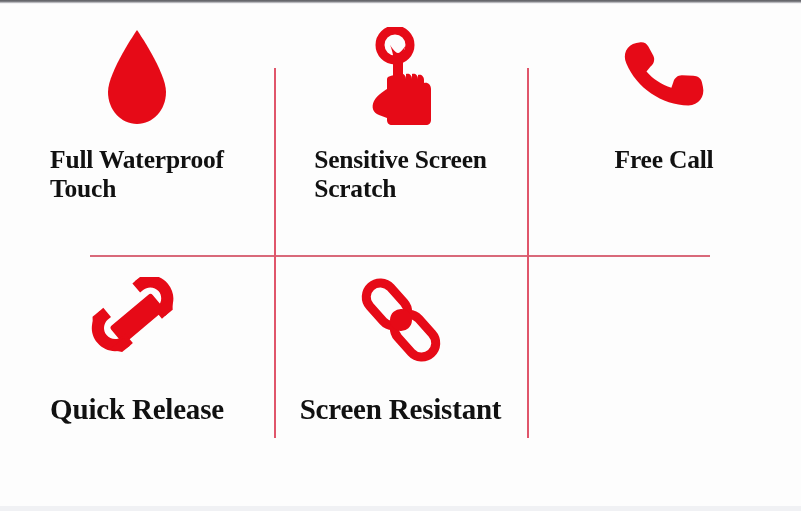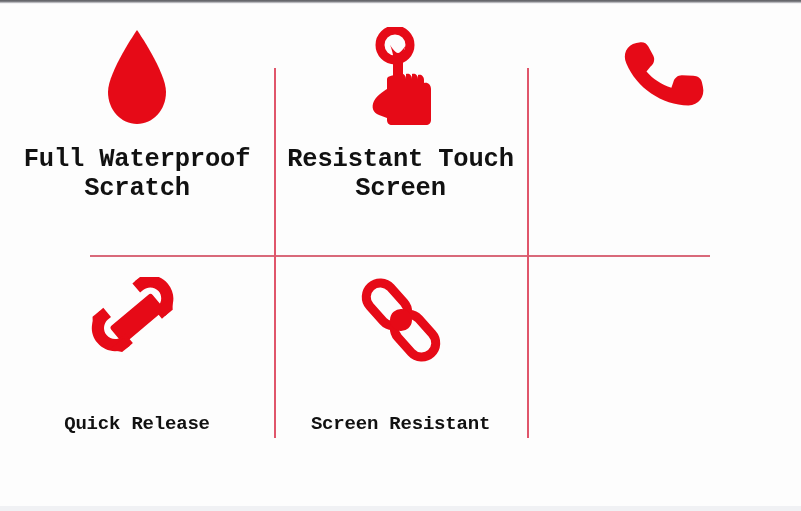--- a/index.html
+++ b/index.html
@@ -84,35 +84,35 @@
     align-items: center;
     justify-content: center;
     height: 118px;
     width: 100%;
   }
   .cell.row2 .icon-wrap {
     height: 130px;
   }
 
   .cell-label {
-    font-family: Liberation Mono, monospace;
+    font-family: Liberation Serif, serif;
     font-weight: bold;
     color: #111111;
-    text-align: center;
+    text-align: left;
     line-height: 1.12;
     letter-spacing: -0.2px;
   }
 
   .cell.row1 .cell-label {
     font-size: 25.5px;
     margin-top: 10px;
   }
   .cell.row2 .cell-label {
-    font-size: 19px;
-    margin-top: 29px;
+    font-size: 29px;
+    margin-top: 8px;
   }
 
   .icon-wrap svg {
     display: block;
   }
 </style>
 </head>
 <body>
 
 <div id="feature-grid-page">
@@ -126,21 +126,21 @@
   <div class="grid">
 
     <div class="cell row1">
       <div class="icon-wrap">
         <svg width="70" height="98" viewBox="0 0 70 98" aria-hidden="true">
           <path d="M35 2 C35 2 6 44 6 64 C6 82 19 96 35 96 C51 96 64 82 64 64 C64 44 35 2 35 2 Z" fill="#e60a17"></path>
         </svg>
       </div>
       <div class="cell-label">
         <div>Full Waterproof</div>
-        <div>Scratch</div>
+        <div>Touch</div>
       </div>
     </div>
 
     <div class="cell row1">
       <div class="icon-wrap">
         <svg width="76" height="100" viewBox="0 0 76 100" aria-hidden="true">
           <g fill="#e60a17">
 
             <circle cx="32" cy="18" r="15" fill="none" stroke="#e60a17" stroke-width="9"></circle>
 
@@ -162,22 +162,22 @@
                      L55 52 C55 48 52 46 49 47
                      L49 52 C49 48 46 46 43 47
                      L43 52
                      C43 48 40 46 37 47
                      L34 48
                      C30 48 24 49 24 52 Z"></path>
           </g>
         </svg>
       </div>
       <div class="cell-label">
-        <div>Resistant Touch</div>
-        <div>Screen</div>
+        <div>Sensitive Screen</div>
+        <div>Scratch</div>
       </div>
     </div>
 
     <div class="cell row1">
       <div class="icon-wrap">
         <svg width="84" height="90" viewBox="0 0 84 90" aria-hidden="true">
           <g fill="#e60a17" transform="rotate(-12 42 45)">
             <path d="M22 6
                      C12 6 6 14 8 24
                      C13 50 34 72 60 78
@@ -188,20 +188,23 @@
                      C56 46 52 48 50 52
                      L47 57
                      C38 52 31 45 26 36
                      L31 32
                      C35 30 37 26 36 22
                      L33 12
                      C32 8 29 6 25 6 Z"></path>
           </g>
         </svg>
       </div>
+      <div class="cell-label">
+        <div>Free Call</div>
+      </div>
     </div>
 
     <div class="cell row2">
       <div class="icon-wrap">
         <svg width="104" height="86" viewBox="0 0 104 86" aria-hidden="true">
           <g fill="#e60a17" transform="rotate(-40 52 43)">
 
             <rect x="26" y="31" width="54" height="22" rx="3"></rect>
 
             <path d="M30 12

